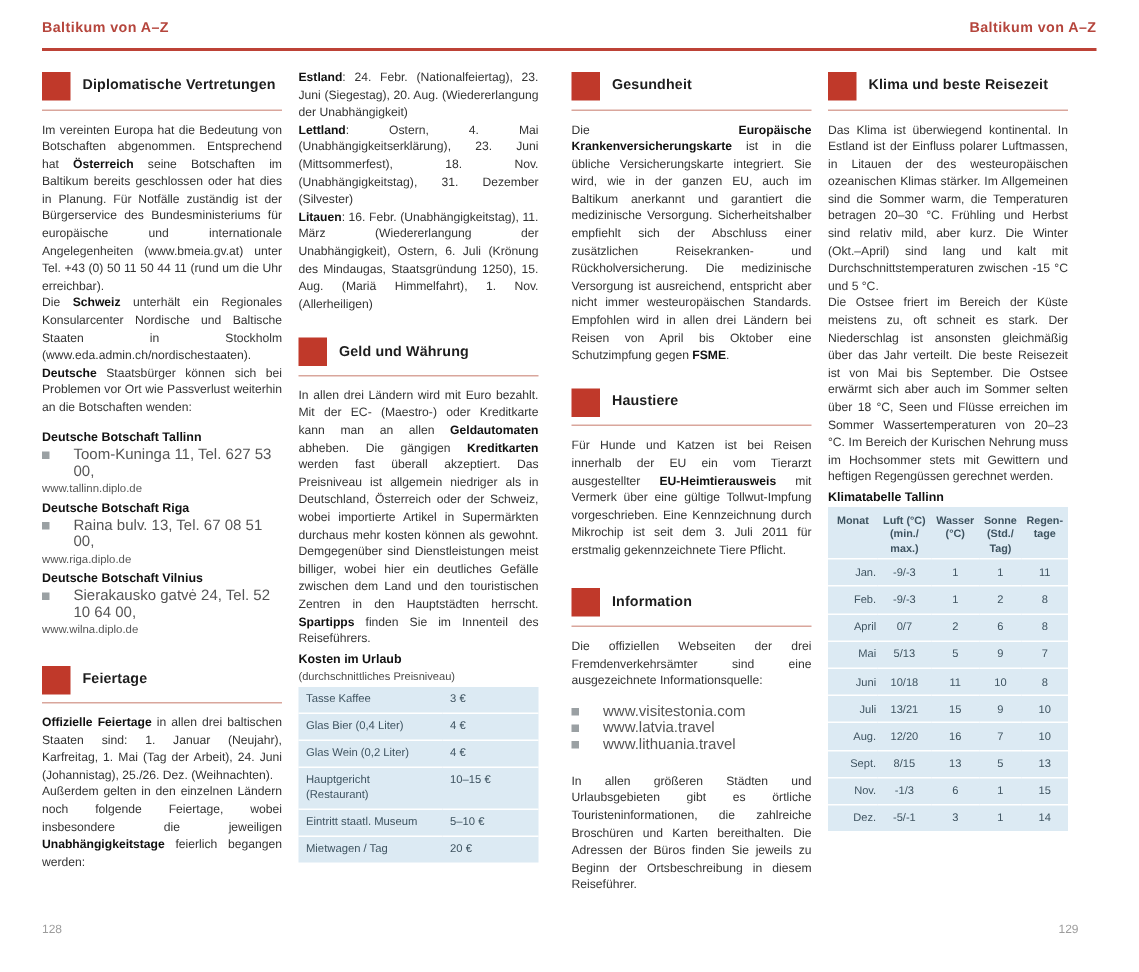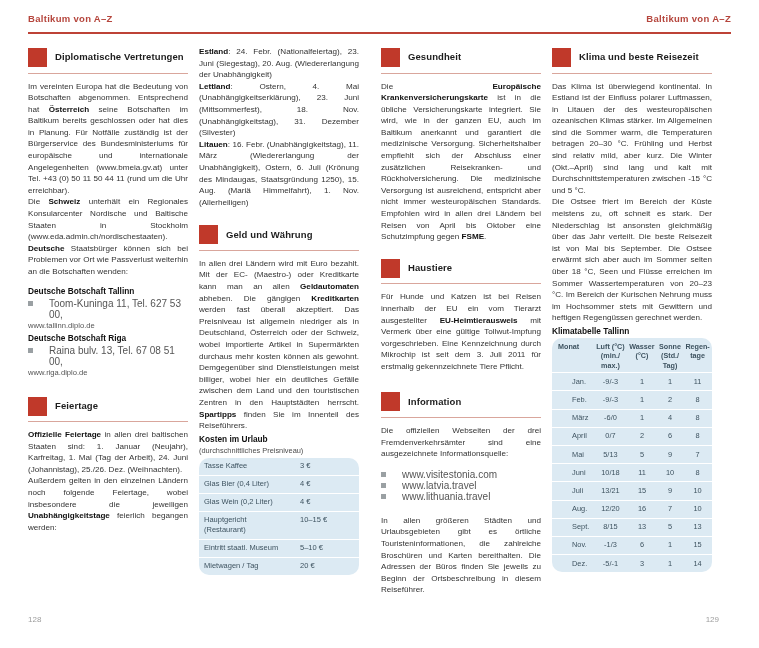--- a/index.html
+++ b/index.html
@@ -136,21 +136,20 @@
     margin-bottom: 3px;
   }
 
   
   table.tbl {
     width: 100%;
     border-collapse: collapse;
     background: #dceaf3;
     font-size: 7.5px;
     color: #3e5360;
-    border-radius: 10px;
   }
   table.tbl td, table.tbl th {
     padding: 3.5px 5px;
     border-bottom: 1px solid #ffffff;
     text-align: left;
     font-weight: normal;
     line-height: 10px;
     vertical-align: top;
   }
   table.tbl tr:last-child td { border-bottom: none; }
@@ -165,21 +164,21 @@
     padding: 4px 1px 2px 1px;
     border-bottom: 1px solid #ffffff;
     line-height: 9.4px;
   }
   table.climate td {
     text-align: center;
     padding: 3.6px 1px;
     font-size: 7.4px;
     border-bottom: 1px solid #ffffff;
   }
-  table.climate td.m { text-align: left; padding-left: 20px; }
+  table.climate td.m { text-align: right; padding-left: 8px; }
   table.climate th.m { text-align: left; padding-left: 6px; }
 
   
   .footer {
     position: relative;
     height: 40px;
     flex: 0 0 40px;
     padding: 0 28px;
   }
   .pgno {
@@ -233,20 +232,28 @@
 
       <div>
         <div class="subhead">Deutsche Botschaft Riga</div>
         <div class="bullet-line">
           <span class="bsq"></span>
           <span class="btxt">Raina bulv. 13, Tel. 67 08 51 00,</span>
         </div>
         <div class="plain-line">www.riga.diplo.de</div>
       </div>
 
+      <div>
+        <div class="subhead">Deutsche Botschaft Vilnius</div>
+        <div class="bullet-line">
+          <span class="bsq"></span>
+          <span class="btxt">Sierakausko gatvė 24, Tel. 52 10 64 00,</span>
+        </div>
+        <div class="plain-line">www.wilna.diplo.de</div>
+      </div>
 
       <div style="height:17px"></div>
 
       <div class="sec">
         <div class="sec-head">
           <span class="sec-mark"></span>
           <span class="sec-title">Feiertage</span>
         </div>
         <div class="sec-rule"></div>
       </div>
@@ -419,27 +426,20 @@
             <td>11</td>
           </tr>
           <tr>
             <td class="m">Feb.</td>
             <td>-9/-3</td>
             <td>1</td>
             <td>2</td>
             <td>8</td>
           </tr>
           <tr>
-            <td class="m">März</td>
-            <td>-6/0</td>
-            <td>1</td>
-            <td>4</td>
-            <td>8</td>
-          </tr>
-          <tr>
             <td class="m">April</td>
             <td>0/7</td>
             <td>2</td>
             <td>6</td>
             <td>8</td>
           </tr>
           <tr>
             <td class="m">Mai</td>
             <td>5/13</td>
             <td>5</td>

